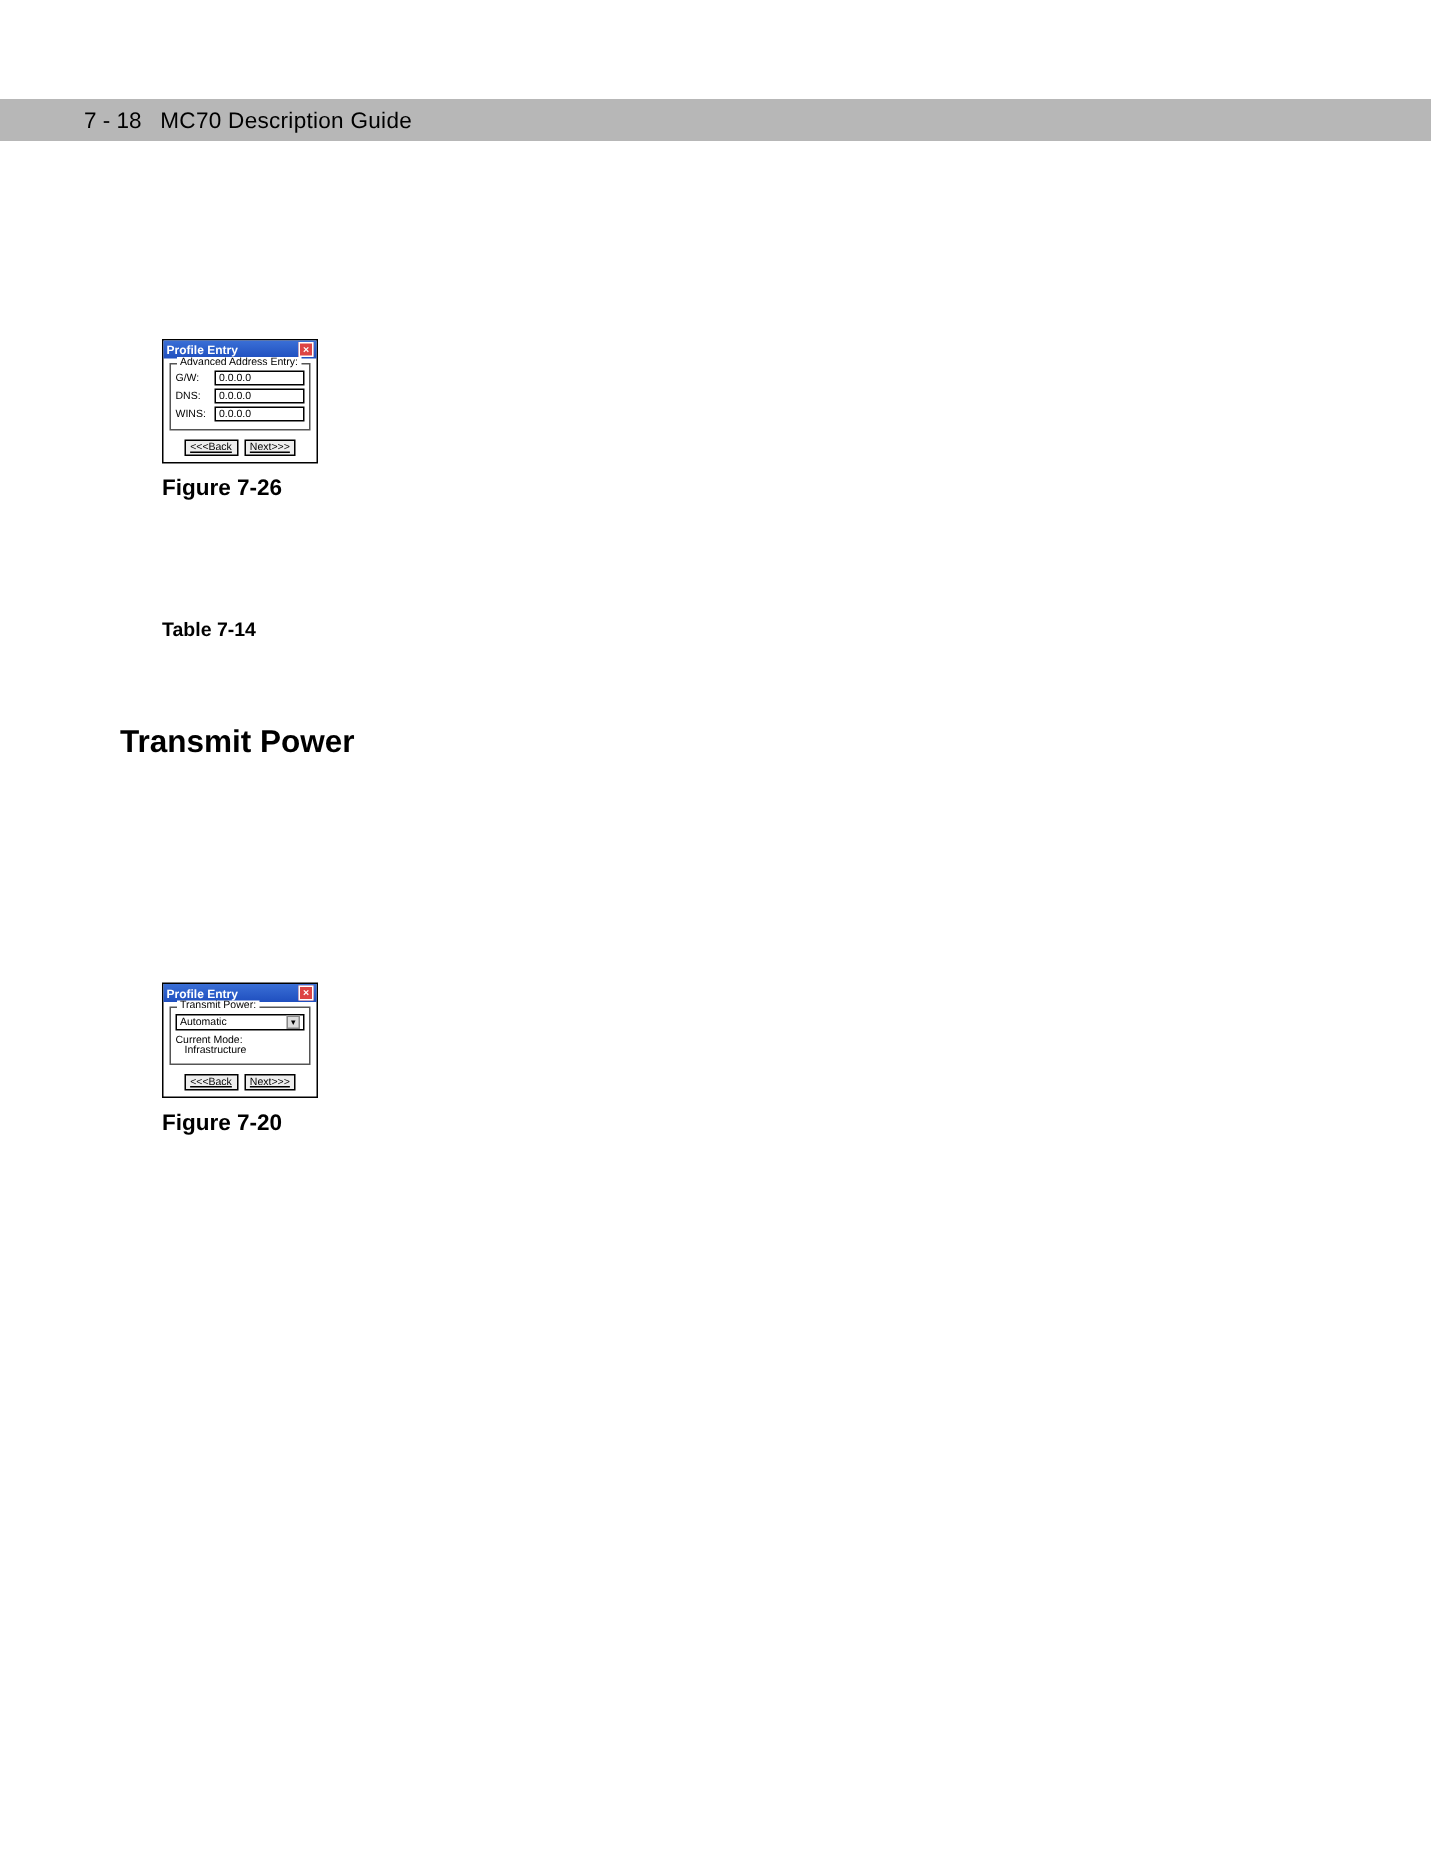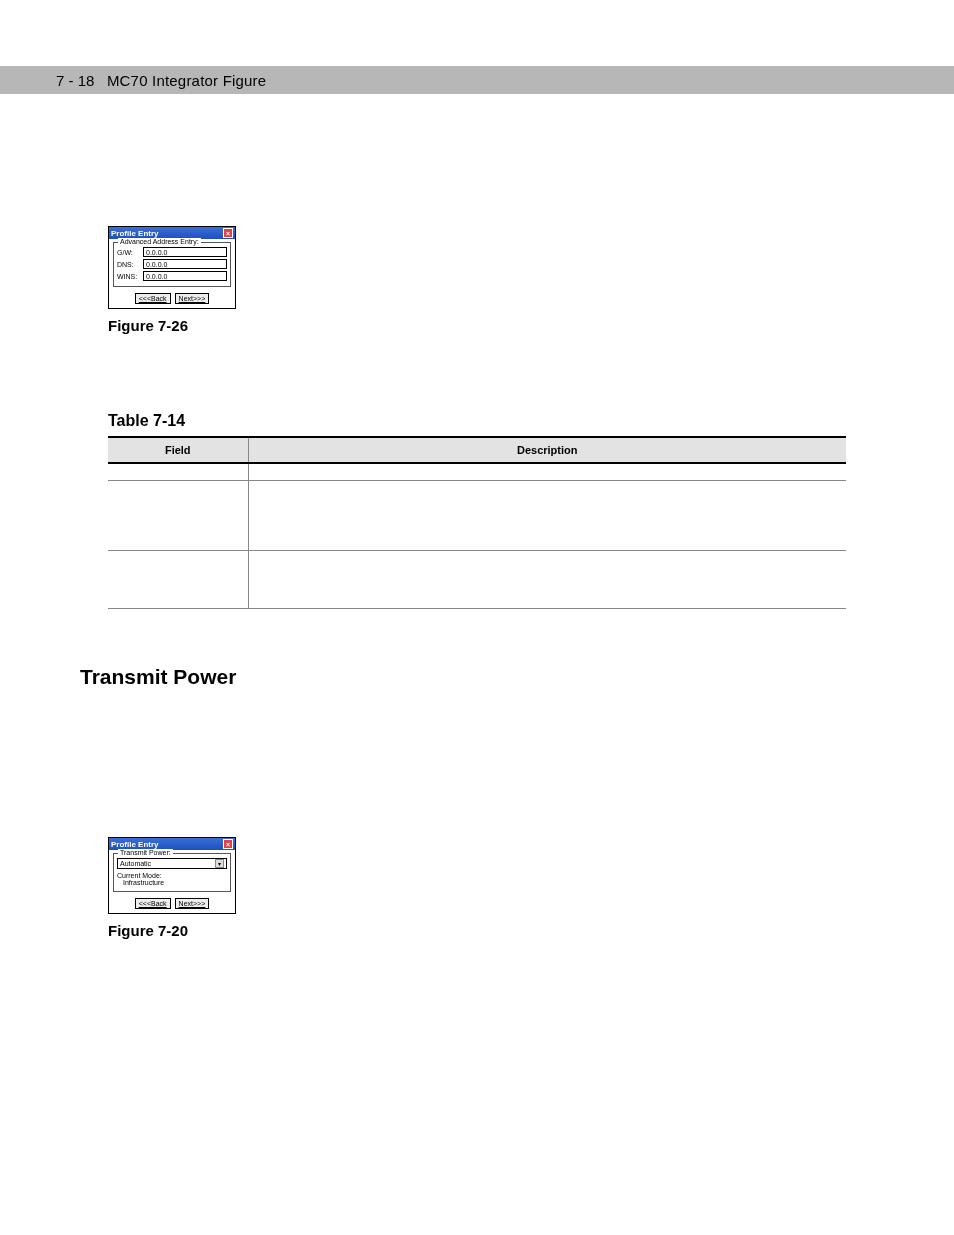--- a/index.html
+++ b/index.html
@@ -32,21 +32,21 @@
     font-weight: normal;
     letter-spacing: 0.2px;
   }
   .content {
     padding: 0 108px 0 108px;
   }
 
   
   .dialog-mock {
     border: 1px solid #000;
-    width: 128px;
+    width: 104px;
     background: #fff;
     font-size: 7px;
     font-family: Tahoma, sans-serif;
     color: #000;
   }
   .dialog-titlebar {
     background: linear-gradient(#3a6fd6, #1f4fbf);
     color: #fff;
     display: flex;
     justify-content: space-between;
@@ -137,21 +137,21 @@
     line-height: 8px;
   }
 
   .fig-caption {
     font-size: 15px;
     margin-top: 8px;
   }
   .fig-caption b { font-weight: bold; }
 
   .table-label {
-    font-size: 16px;
+    font-size: 13px;
     margin-bottom: 6px;
   }
   table.fields {
     width: 100%;
     border-collapse: collapse;
     font-size: 11px;
   }
   table.fields thead tr {
     background: #e3e3e3;
   }
@@ -187,21 +187,21 @@
     margin-left: -28px;
   }
 
   .spacer-top { height: 132px; }
 </style>
 </head>
 <body>
 
 <div class="header-bar">
   <span class="header-text">
-    <span class="page-num">7 - 18</span>&nbsp;&nbsp;&nbsp;<span class="guide-title">MC70 Integrator Figure</span>
+    <span class="page-num">7 - 18</span>&nbsp;&nbsp;&nbsp;<span class="guide-title">MC70 Description Guide</span>
   </span>
 </div>
 
 <div class="content">
 
   <div class="spacer-top"></div>
 
   <div class="dialog-mock">
     <div class="dialog-titlebar">
       <span>Profile Entry</span>
@@ -235,42 +235,20 @@
     <span></span>
   </div>
 
   <div style="height:78px;"></div>
 
   <div class="table-label">
     <b>Table 7-14</b>
     <span></span>
   </div>
 
-  <table class="fields">
-    <thead>
-      <tr>
-        <th>Field</th>
-        <th>Description</th>
-      </tr>
-    </thead>
-    <tbody>
-      <tr>
-        <td></td>
-        <td></td>
-      </tr>
-      <tr class="tall">
-        <td></td>
-        <td></td>
-      </tr>
-      <tr class="med">
-        <td></td>
-        <td></td>
-      </tr>
-    </tbody>
-  </table>
 
   <h2 class="section-heading">Transmit Power</h2>
 
   <div style="height:130px;"></div>
 
   <div class="dialog-mock">
     <div class="dialog-titlebar">
       <span>Profile Entry</span>
       <span class="dialog-close">×</span>
     </div>

